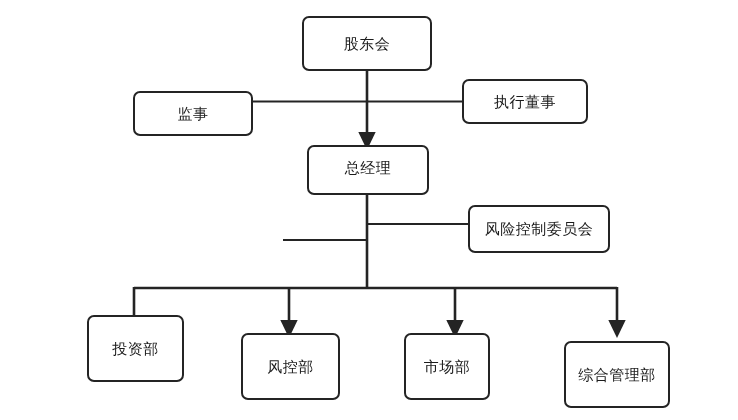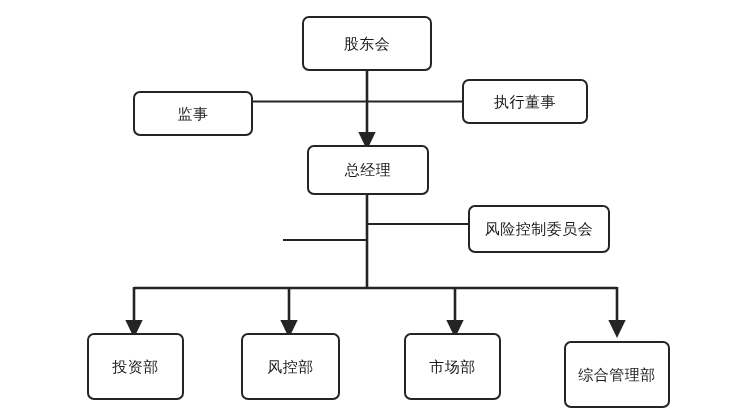--- a/index.html
+++ b/index.html
@@ -41,26 +41,26 @@
     font-size: 15px;
     color: #1b1b1b;
     letter-spacing: 0.5px;
     line-height: 1.2;
     white-space: nowrap;
   }
   
   #node-shareholders { left: 302px; top: 16px;  width: 130px; height: 55px; }
   #node-supervisor   { left: 133px; top: 79px;  width: 120px; height: 45px; margin-top: 12px; }
   #node-director     { left: 462px; top: 79px;  width: 126px; height: 45px; }
-  #node-gm           { left: 307px; top: 145px; width: 122px; height: 50px; }
+  #node-gm           { left: 307px; top: 145px; width: 122px; height: 50px; font-family: Liberation Mono, monospace; }
   #node-investcmt    { left: 130px; top: 212px; width: 153px; height: 52px; }
   #node-riskcmt      { left: 468px; top: 205px; width: 142px; height: 48px; }
-  #node-dept-0 { left: 87px;  top: 333px; width: 97px;  height: 67px; }
+  #node-dept-0 { left: 87px;  top: 315px; width: 97px;  height: 67px; }
   #node-dept-1 { left: 241px; top: 333px; width: 99px;  height: 67px; }
-  #node-dept-2 { left: 404px; top: 333px; width: 97px; height: 67px; }
+  #node-dept-2 { left: 404px; top: 333px; width: 86px; height: 67px; }
   #node-dept-3 { left: 564px; top: 333px; width: 106px; height: 67px; margin-top: 8px; }
 </style>
 </head>
 <body>
 
 <div id="chart-root">
 
   <svg id="connector-layer" viewBox="0 0 738 420" width="738" height="420" xmlns="http://www.w3.org/2000/svg">
     <defs>
       <marker id="arrowhead" markerWidth="8" markerHeight="8" refX="3.2" refY="4" orient="auto" markerUnits="strokeWidth">

